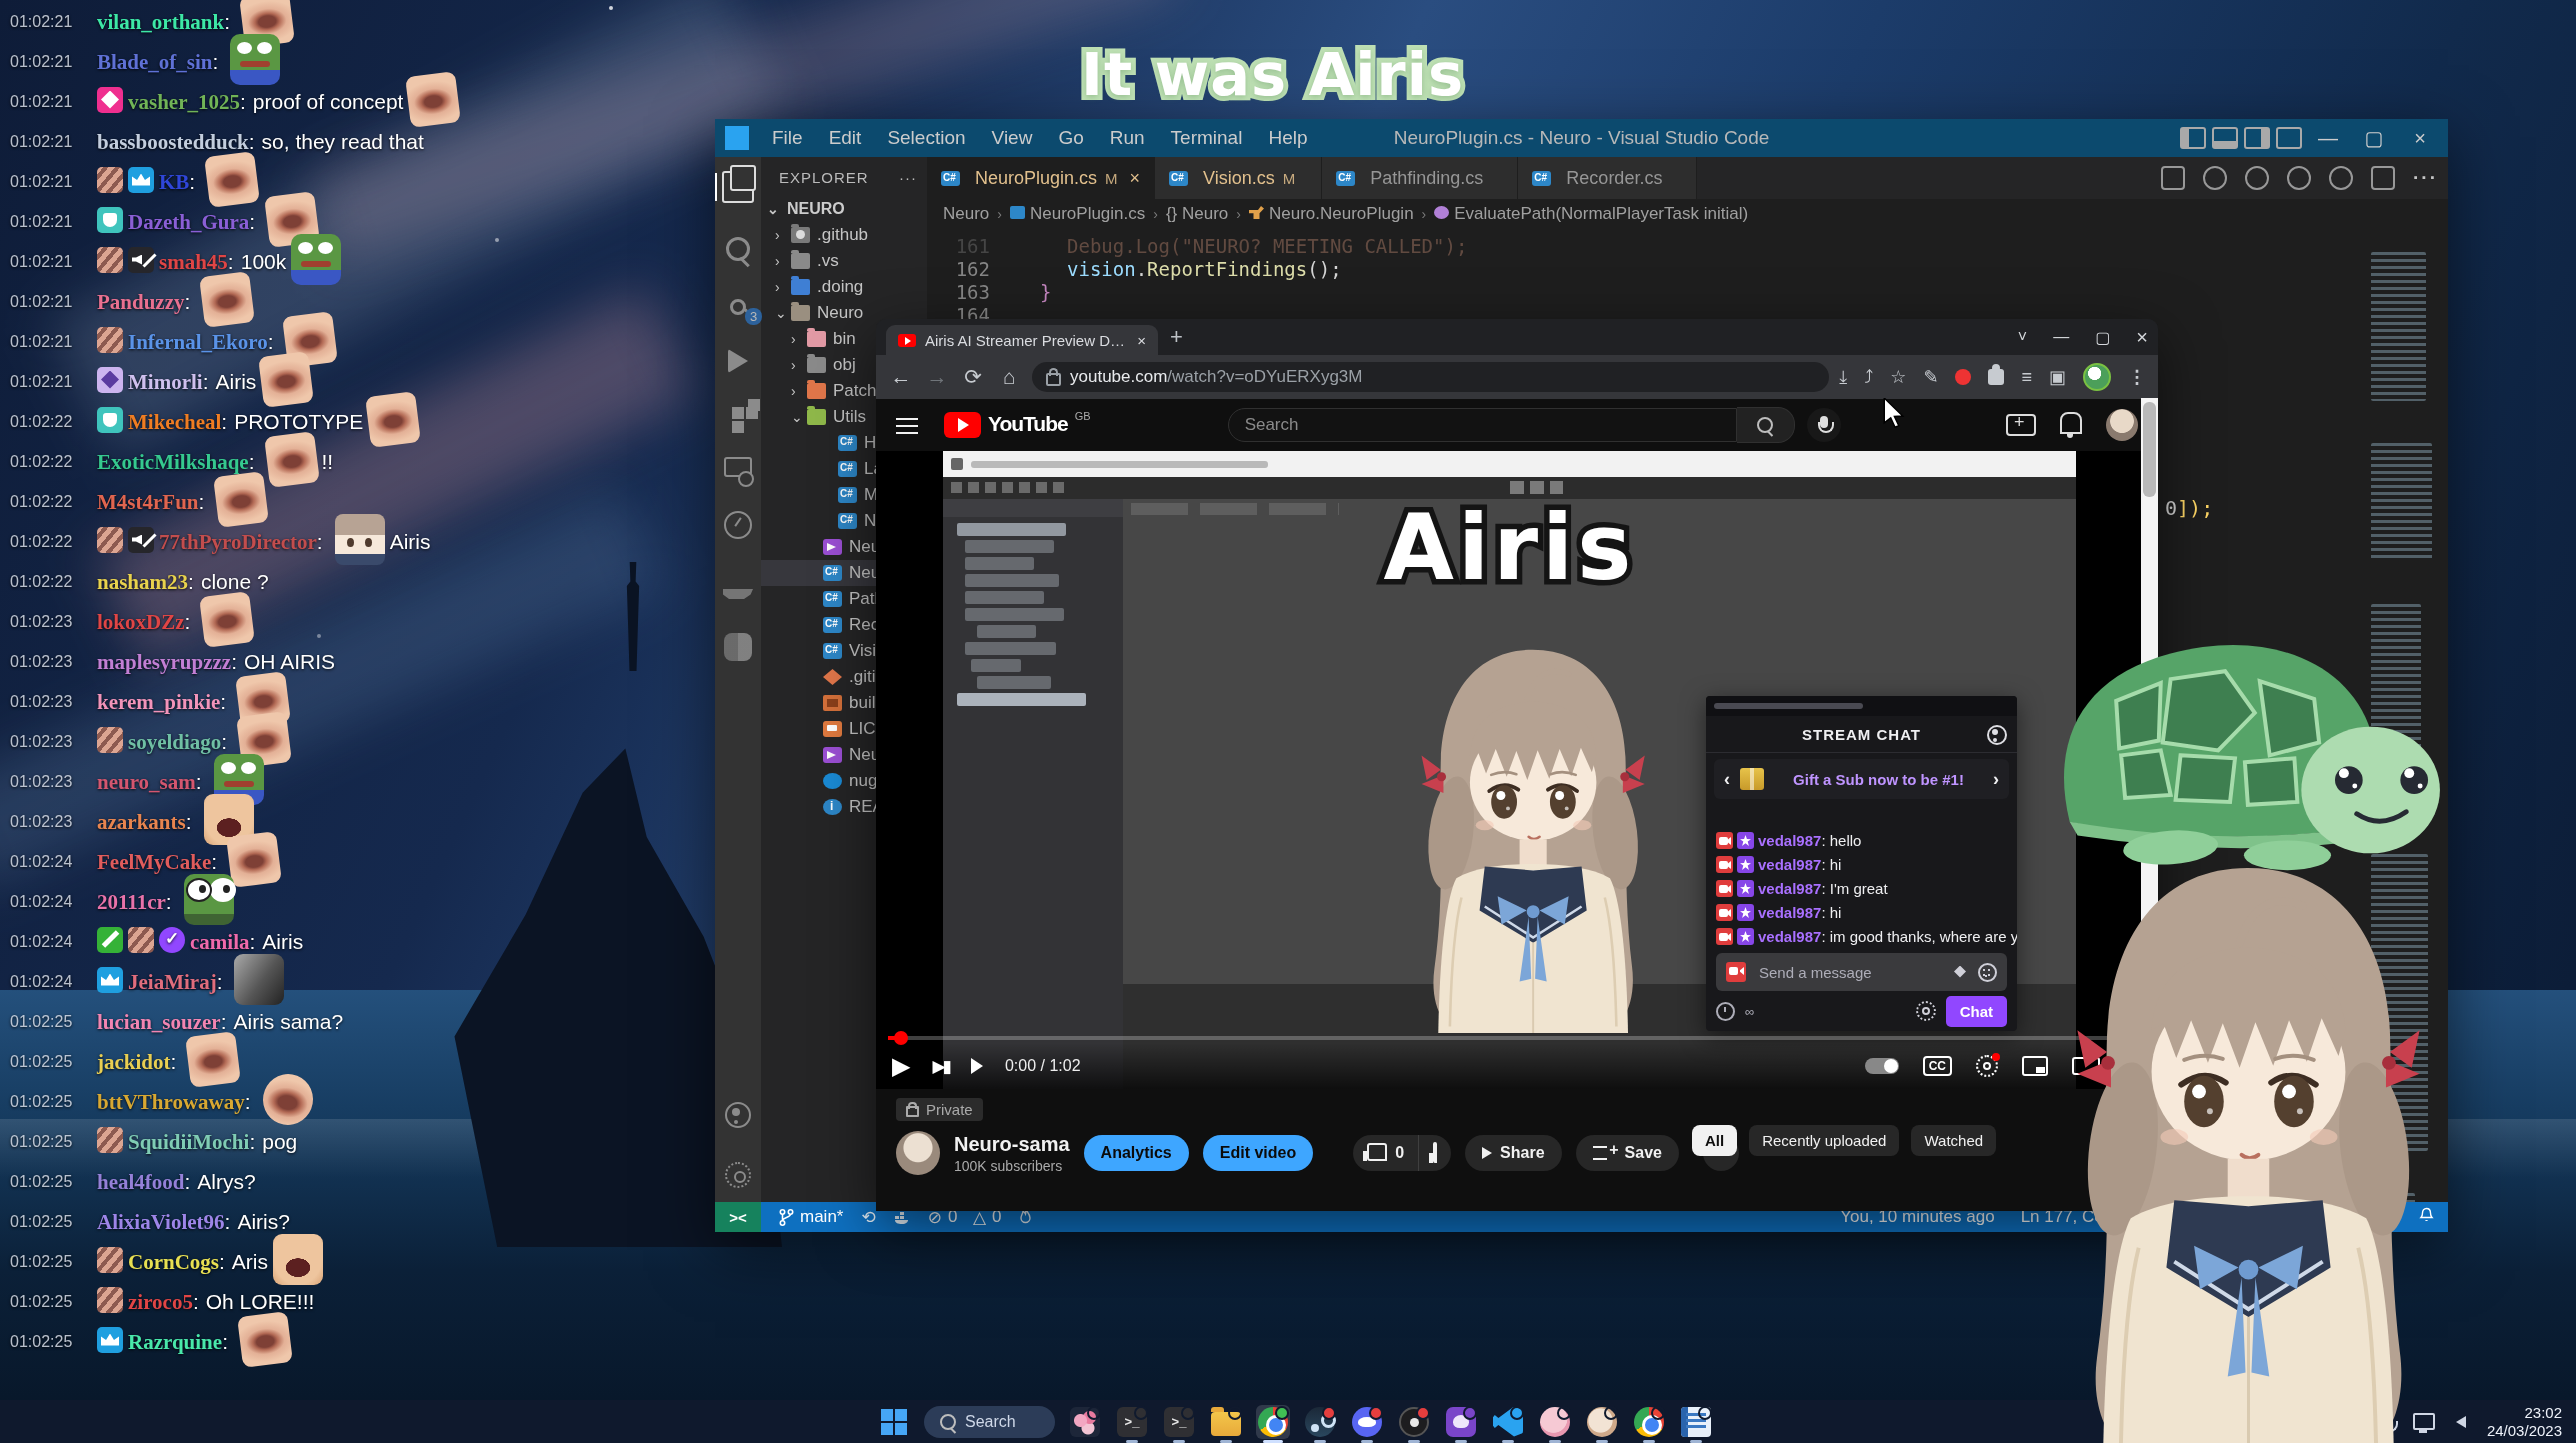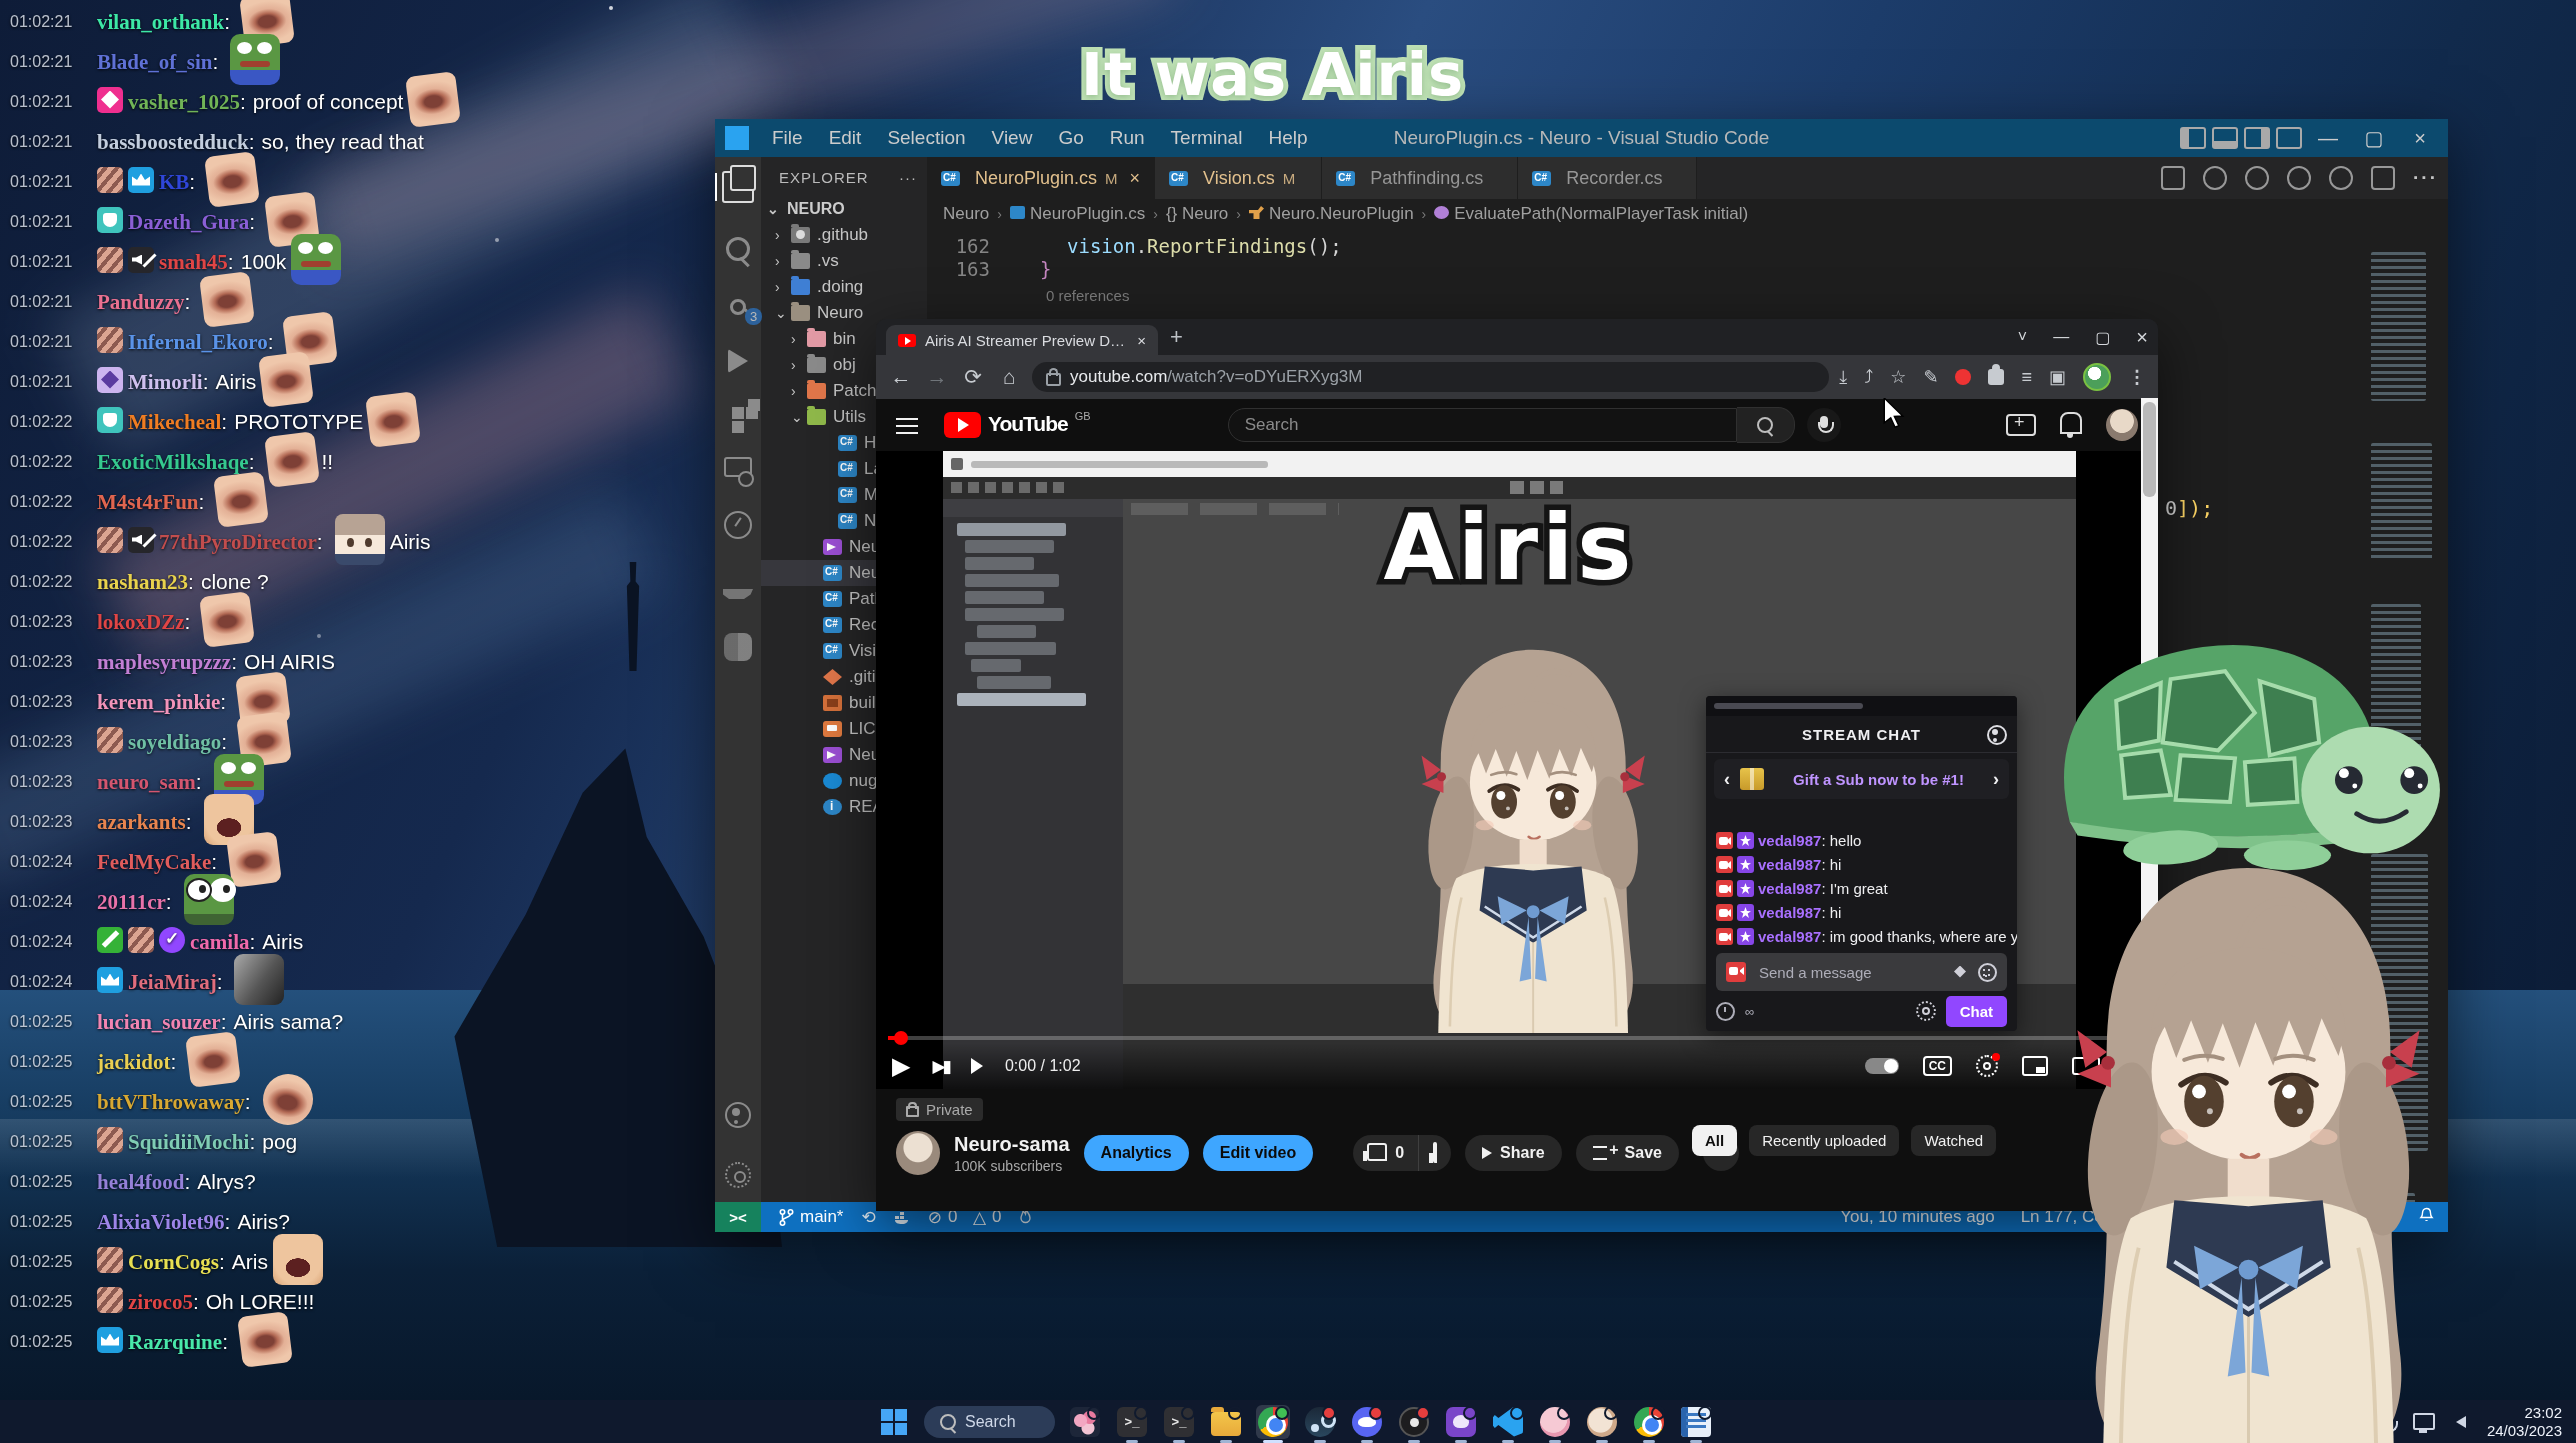--- a/index.html
+++ b/index.html
@@ -982,27 +982,34 @@
             <span class="sep">›</span>
           <span><span class="crumb-ico ci-blue"></span><span>NeuroPlugin.cs</span></span>
             <span class="sep">›</span>
           <span>{} Neuro</span>
             <span class="sep">›</span>
           <span><span class="crumb-ico ci-orange"></span><span>Neuro.NeuroPlugin</span></span>
             <span class="sep">›</span>
           <span><span class="crumb-ico ci-purple"></span><span>EvaluatePath(NormalPlayerTask initial)</span></span>
         </div>
         <div class="vsc-code">
+          <div class="code-line dim">
+              <span class="lnum">161</span>
+              <span class="tok-str" style="padding-left:55px">Debug.Log("NEURO? MEETING CALLED");</span>
+            </div>
           <div class="code-line">
               <span class="lnum">162</span>
               <span style="padding-left:55px"><span class="tok-obj">vision</span><span class="tok-plain">.</span><span class="tok-met">ReportFindings</span><span class="tok-plain">();</span></span>
             </div>
           <div class="code-line">
               <span class="lnum">163</span>
               <span class="tok-brace" style="padding-left:28px">}</span>
+            </div>
+          <div class="code-line">
+              <span class="lnum">164</span>
             </div>
           <div class="code-refs">0 references</div>
         </div>
         <div class="code-frag"><span>0</span><span class="y">]);</span></div>
         <div class="minimap">
           <div class="mm-chunk" style="height:149px;width:55px;"></div>
           <div class="mm-chunk" style="height:119px;width:61px;"></div>
           <div class="mm-chunk" style="height:208px;width:50px;"></div>
           <div class="mm-chunk" style="height:297px;width:57px;"></div>
           <div class="mm-chunk" style="height:89px;width:44px;"></div>

